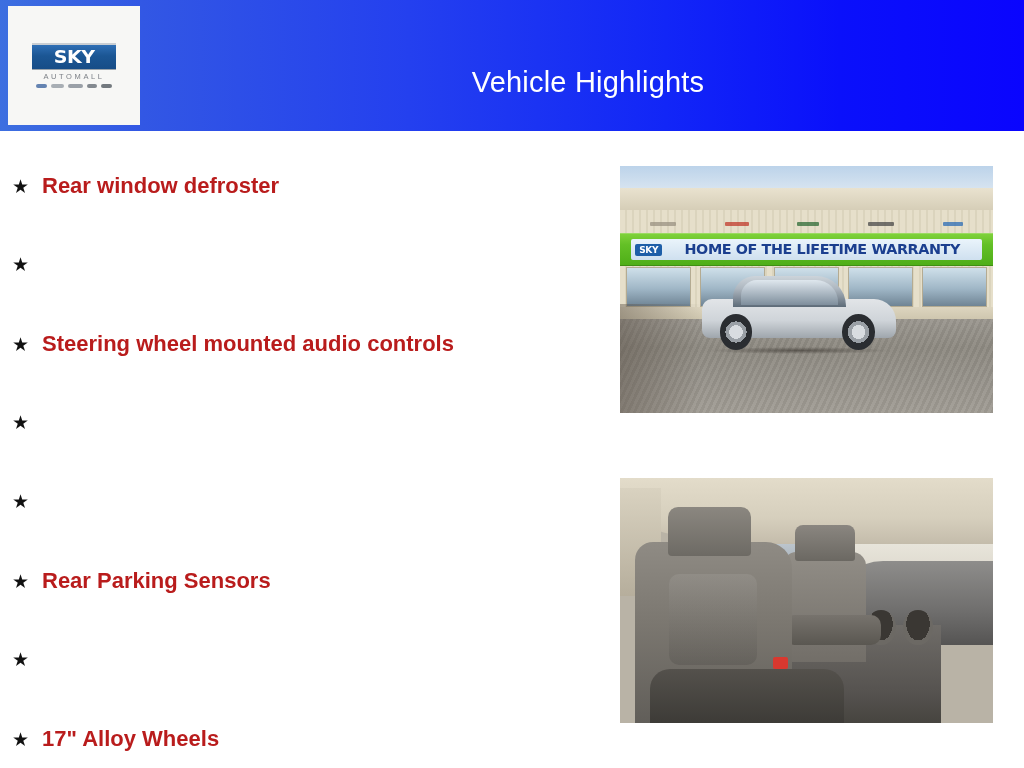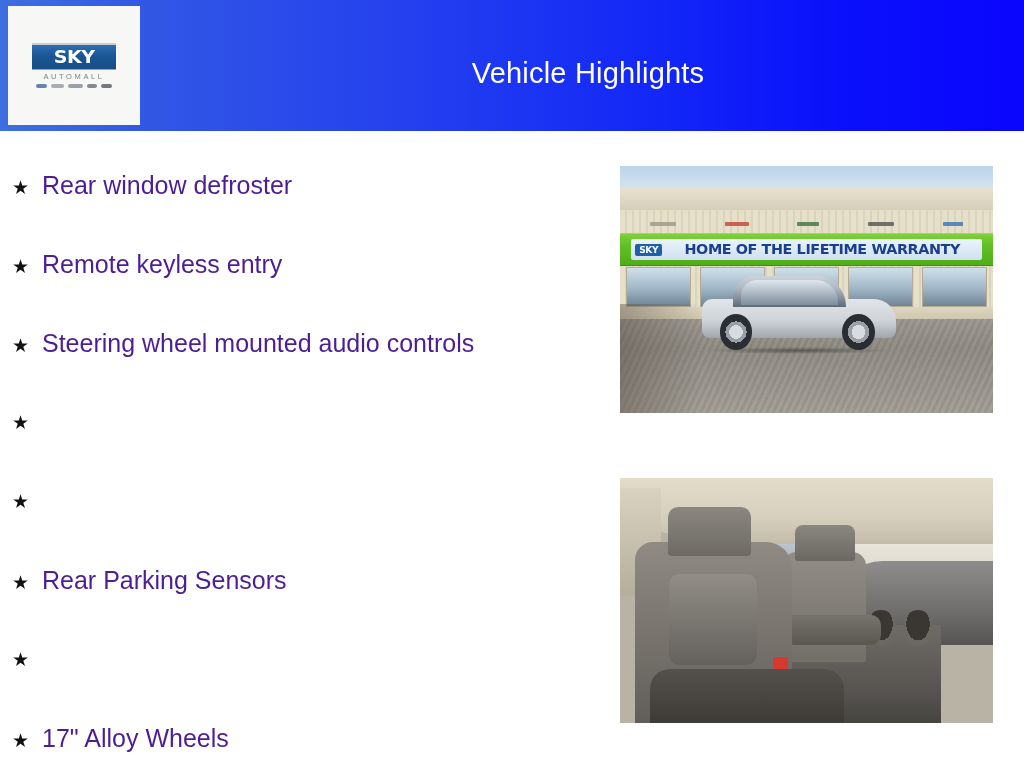--- a/index.html
+++ b/index.html
@@ -22,21 +22,21 @@
     left: 0;
     top: 0;
     width: 1024px;
     height: 131px;
     background: linear-gradient(to right, #3d6fe0 0%, #3257e4 14%, #2440ef 40%, #1226f7 65%, #0a10fb 82%, #0a05fe 100%);
   }
 
   #header-title {
     position: absolute;
     left: 160px;
-    top: 8px;
+    top: 17px;
     width: 856px;
     height: 131px;
     display: flex;
     align-items: center;
     justify-content: center;
     color: #ffffff;
     font-size: 29px;
     font-weight: 400;
     letter-spacing: 0.2px;
     white-space: nowrap;
@@ -125,23 +125,23 @@
   }
   .feature-star {
     font-size: 19px;
     color: #111111;
     width: 30px;
     flex: 0 0 30px;
     text-align: left;
     line-height: 79px;
   }
   .feature-label {
-    font-size: 25px;
-    color: #4c1d95;
-    font-weight: 400;
+    font-size: 22px;
+    color: #b91c1c;
+    font-weight: 700;
     white-space: nowrap;
     line-height: 79px;
   }
 
   
   .photo {
     position: absolute;
     overflow: hidden;
     background: #cfcfcf;
   }
@@ -378,21 +378,20 @@
   </div>
 </div>
 
 <div id="features-list">
   <div class="feature-row">
     <span class="feature-star">★</span>
     <span class="feature-label">Rear window defroster</span>
   </div>
   <div class="feature-row">
     <span class="feature-star">★</span>
-    <span class="feature-label">Remote keyless entry</span>
   </div>
   <div class="feature-row">
     <span class="feature-star">★</span>
     <span class="feature-label">Steering wheel mounted audio controls</span>
   </div>
   <div class="feature-row">
     <span class="feature-star">★</span>
   </div>
   <div class="feature-row">
     <span class="feature-star">★</span>

